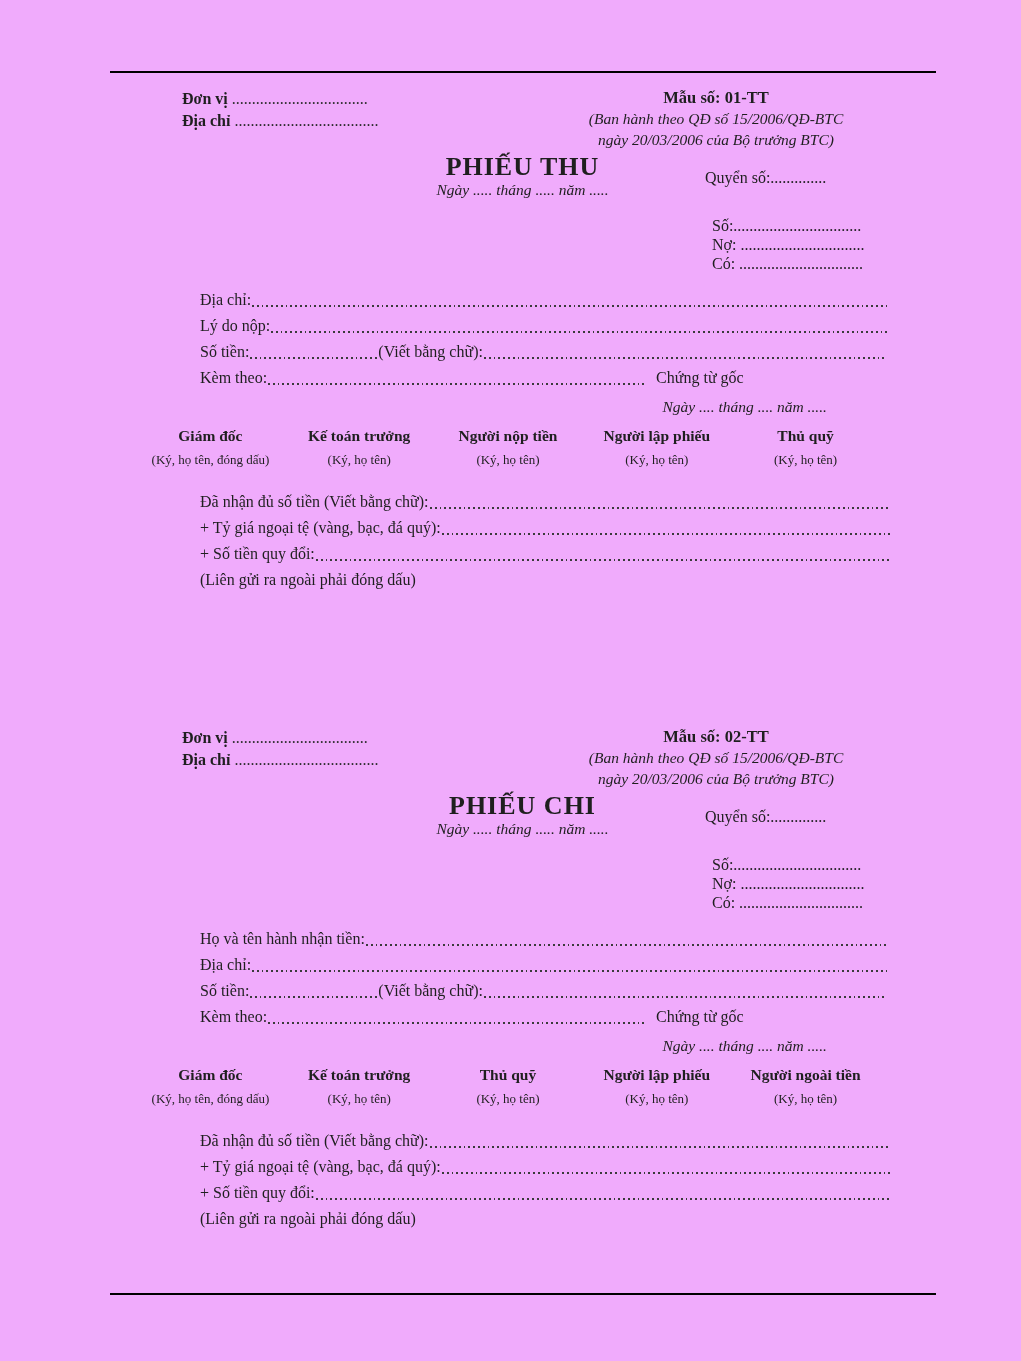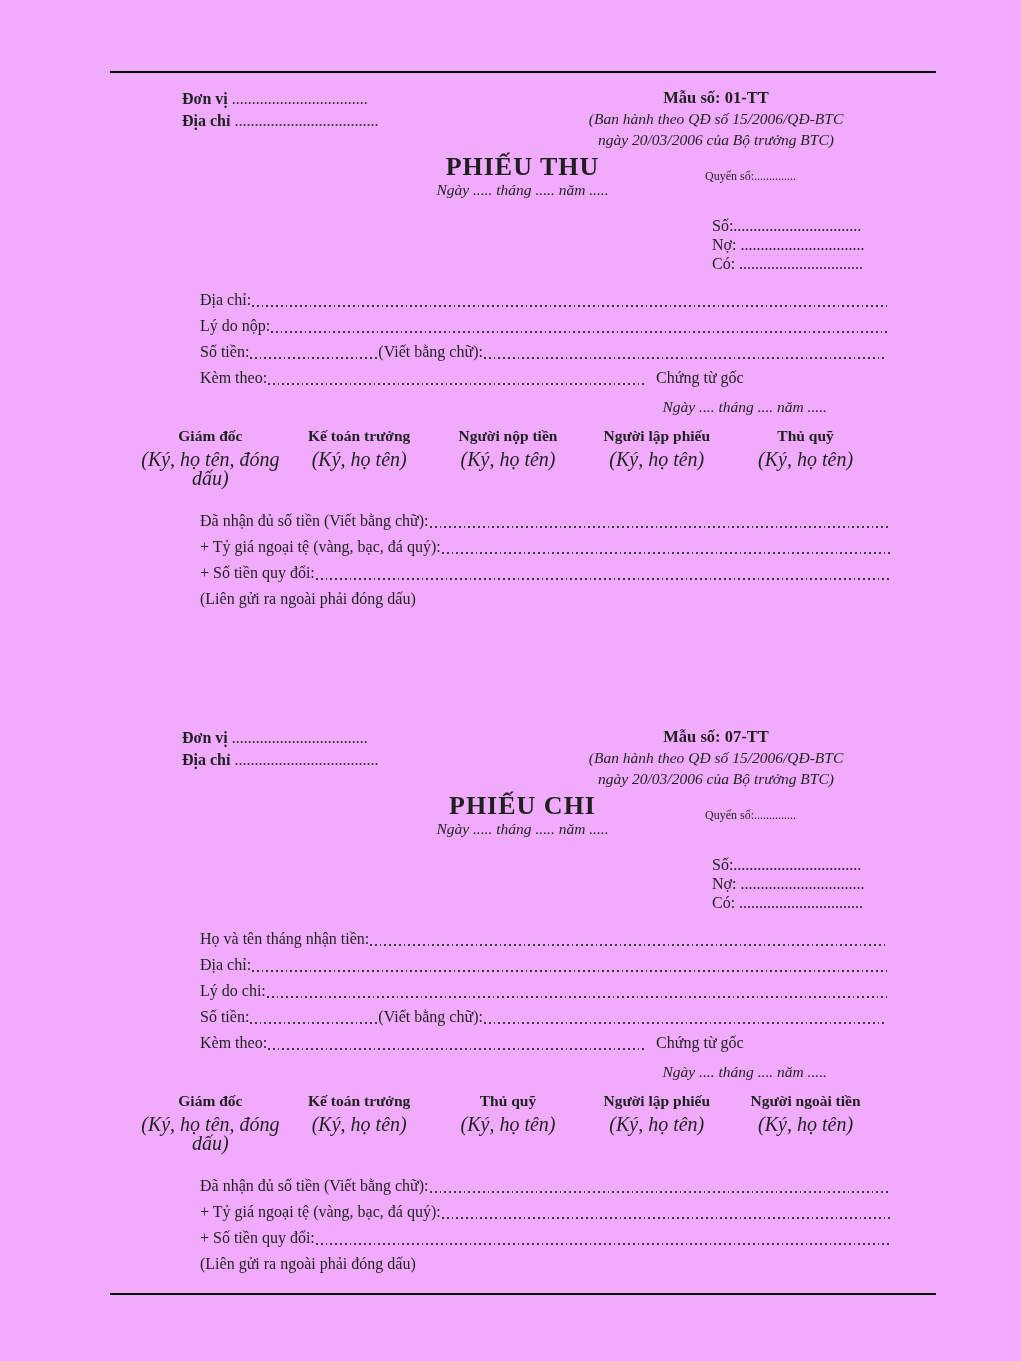--- a/index.html
+++ b/index.html
@@ -23,41 +23,41 @@
   .fhdr{display:flex;justify-content:space-between;align-items:flex-start;}
   .fhdr-left{margin-left:72px;font-weight:bold;font-size:16px;line-height:22px;white-space:nowrap;}
   .fhdr-left .dotstr{font-weight:normal;color:#2e2e2e;}
   .fhdr-right{width:334px;margin-right:52px;text-align:center;}
   .mauso{font-weight:bold;font-size:16.5px;line-height:20px;}
   .issue{font-style:italic;font-size:15.5px;line-height:21px;}
 
   .title-row{position:relative;margin-top:5px;height:48px;text-align:center;}
   .ftitle{font-weight:bold;font-size:26px;letter-spacing:1px;line-height:23px;}
   .fdate{font-style:italic;font-size:15.5px;margin-top:3px;}
-  .bookno{position:absolute;left:595px;top:14px;font-size:12px;white-space:nowrap;text-align:left;}
+  .bookno{position:absolute;left:595px;top:14px;font-size:16px;white-space:nowrap;text-align:left;}
 
   .acct{margin-left:602px;margin-top:13px;font-size:16px;line-height:19px;white-space:nowrap;}
 
   .fields{margin:14px 48px 0 90px;font-size:16px;}
   .frow{display:flex;height:26px;}
   .frow .lbl,.frow .suffix{line-height:26px;white-space:nowrap;}
   .frow .suffix{padding-left:10px;}
   .dots{
     flex:1 1 auto;align-self:flex-end;height:2px;margin:0 0 6px 1px;
     background-image:repeating-linear-gradient(to right,#3a3a3a 0 1.8px,transparent 1.8px 4.8px);
   }
   .dots.fix128{flex:0 0 128px;}
   .dots.fix378{flex:0 0 378px;}
 
   .sign-date{margin-top:6px;padding-right:108px;text-align:right;font-style:italic;font-size:15.5px;line-height:19px;}
 
   .signers{display:flex;justify-content:space-between;margin:10px 0 0 26px;width:744px;text-align:center;}
   .signer{width:150px;}
   .signer .st{font-weight:bold;font-size:15.5px;line-height:20px;white-space:nowrap;}
-  .signer .sn{font-style:italic;font-size:20px;line-height:19px;margin-top:4px;}
+  .signer .sn{font-size:13px;line-height:19px;margin-top:4px;}
 
   .footnotes{margin:20px 44px 0 90px;font-size:16px;text-align:center;}
 </style>
 </head>
 <body>
 
 <div class="page">
   <div class="rule top"></div>
 
   <div class="form f1">
@@ -151,49 +151,45 @@
     </div>
   </div>
 
   <div class="form f2">
     <div class="fhdr">
       <div class="fhdr-left">
         <div><span>Đơn vị</span> <span class="dotstr">..................................</span></div>
         <div><span>Địa chỉ</span> <span class="dotstr">....................................</span></div>
       </div>
       <div class="fhdr-right">
-        <div class="mauso">Mẫu số: 07-TT</div>
+        <div class="mauso">Mẫu số: 02-TT</div>
         <div class="issue">(Ban hành theo QĐ số 15/2006/QĐ-BTC</div>
         <div class="issue">ngày 20/03/2006 của Bộ trưởng BTC)</div>
       </div>
     </div>
 
     <div class="title-row">
       <div class="ftitle">PHIẾU CHI</div>
       <div class="fdate">Ngày ..... tháng ..... năm .....</div>
       <div class="bookno">Quyển số:..............</div>
     </div>
 
     <div class="acct">
       <div>Số:................................</div>
       <div>Nợ: ...............................</div>
       <div>Có: ...............................</div>
     </div>
 
     <div class="fields">
       <div class="frow">
-        <span class="lbl">Họ và tên tháng nhận tiền:</span>
+        <span class="lbl">Họ và tên hành nhận tiền:</span>
           <span class="dots"></span>
       </div>
       <div class="frow">
         <span class="lbl">Địa chỉ:</span>
-          <span class="dots"></span>
-      </div>
-      <div class="frow">
-        <span class="lbl">Lý do chi:</span>
           <span class="dots"></span>
       </div>
       <div class="frow">
         <span class="lbl">Số tiền:</span>
           <span class="dots fix128"></span>
           <span class="lbl">(Viết bằng chữ):</span>
           <span class="dots"></span>
       </div>
       <div class="frow">
         <span class="lbl">Kèm theo:</span>

